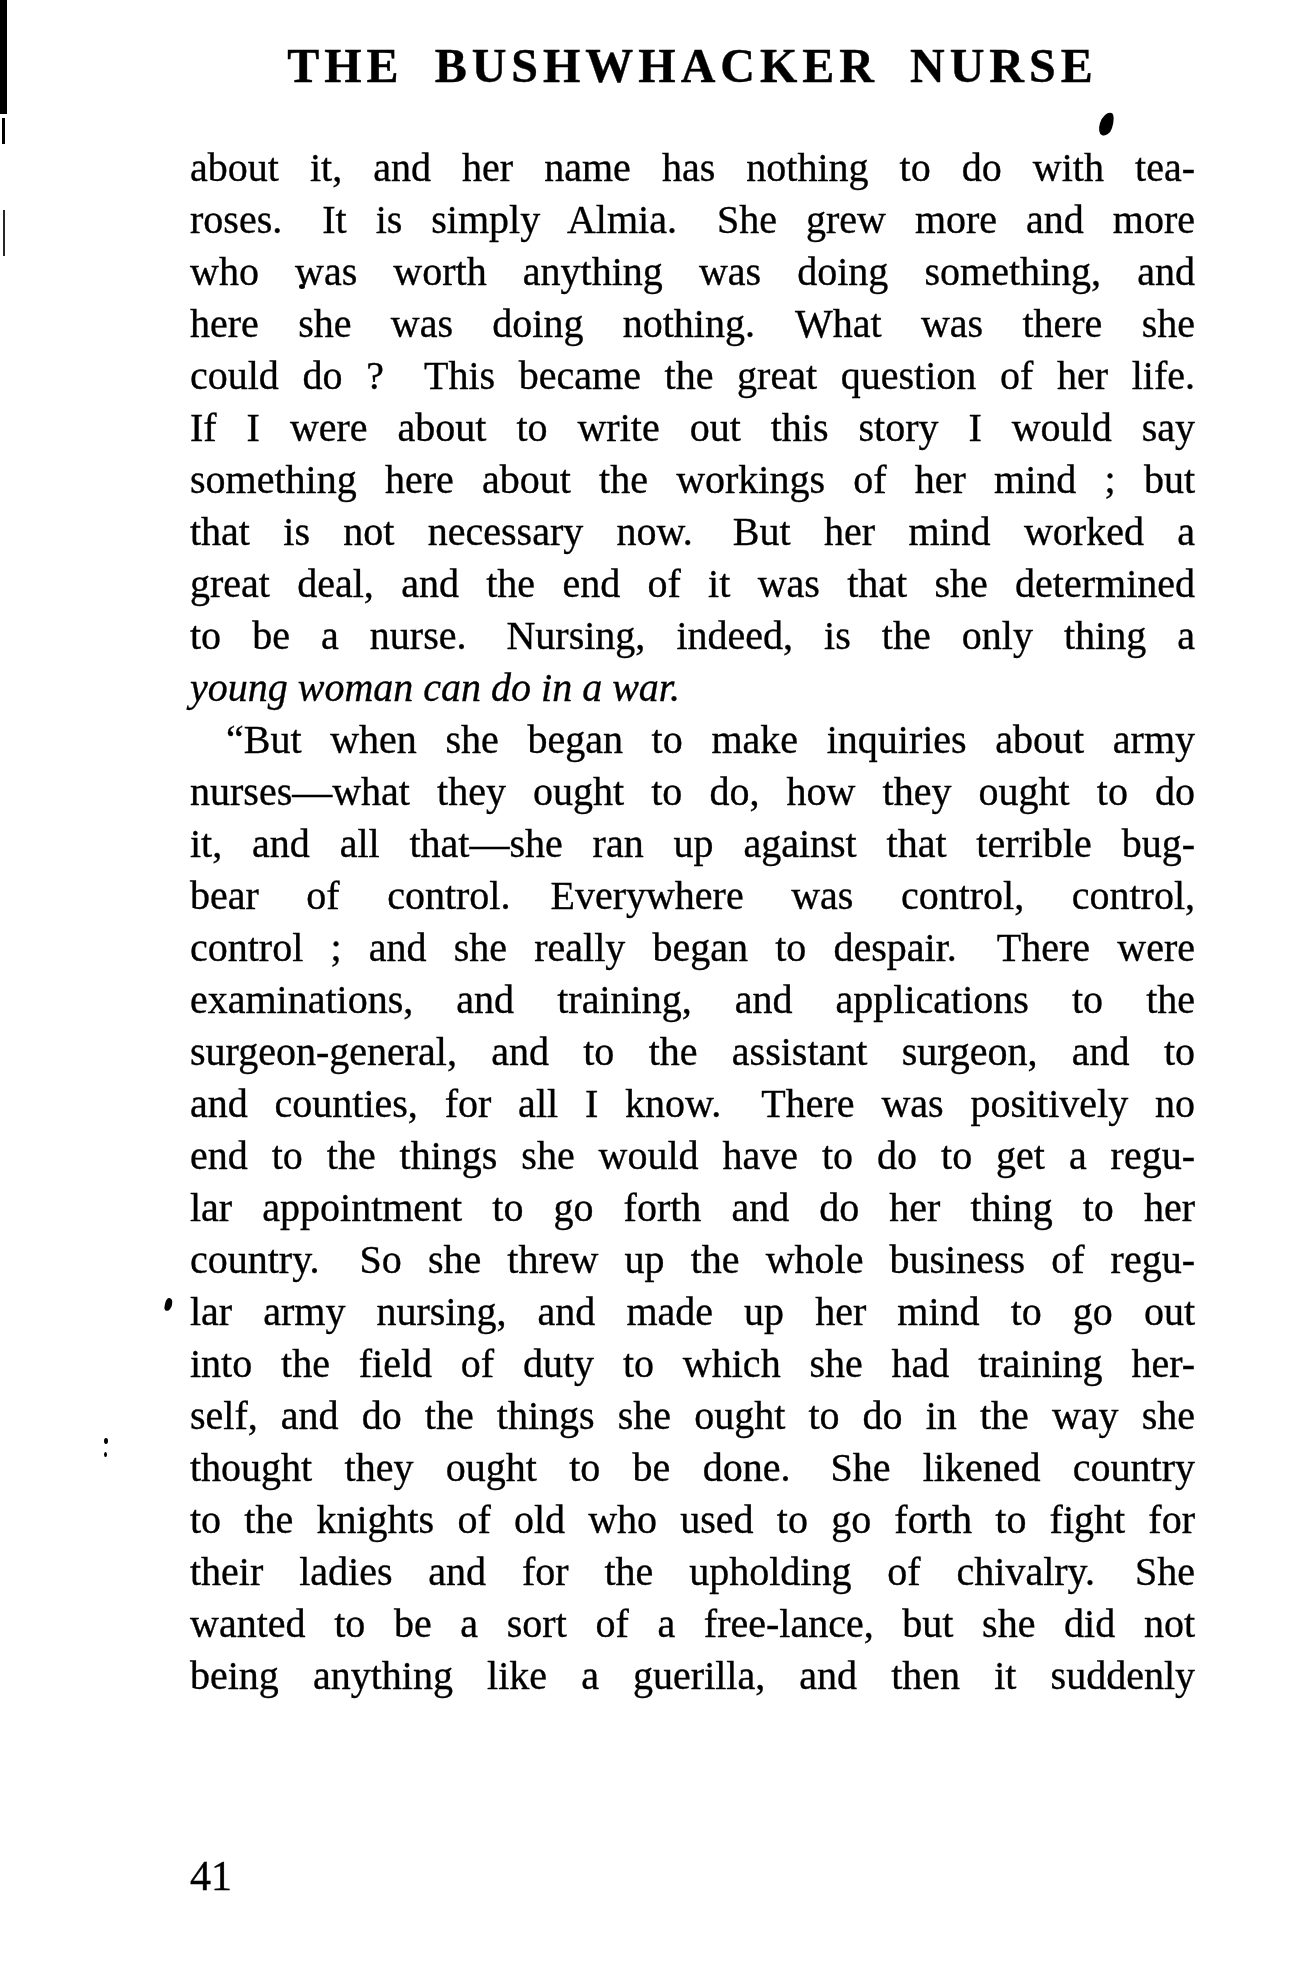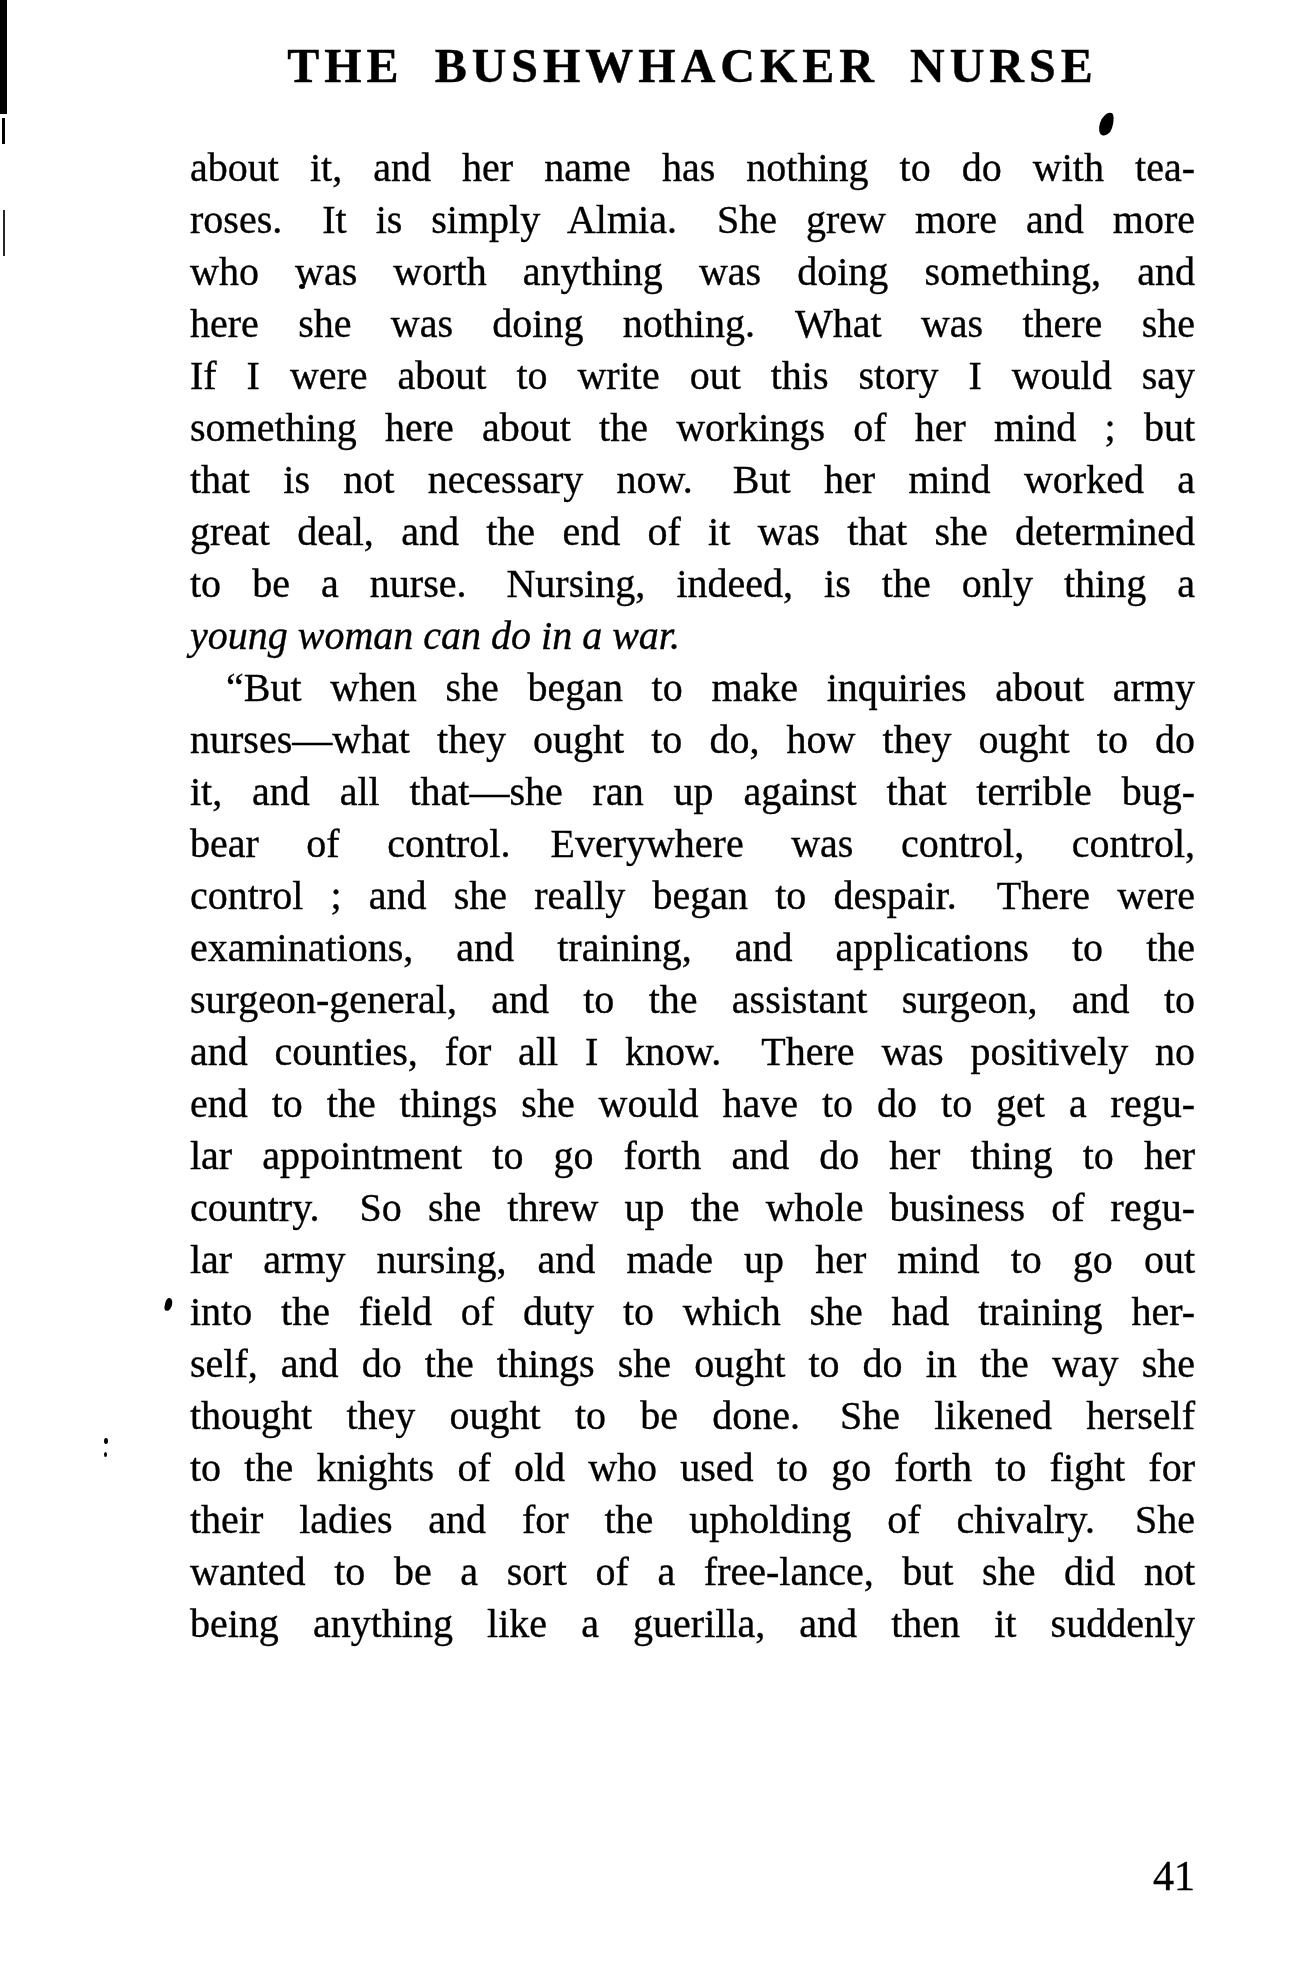--- a/index.html
+++ b/index.html
@@ -19,21 +19,21 @@
   .line{
     height:52px;line-height:52px;font-size:40px;
     text-align:justify;text-align-last:justify;text-justify:inter-word;
     -webkit-text-stroke:0.35px;
     overflow:visible;white-space:nowrap;
   }
   .line.short{text-align-last:left;font-style:italic;}
   .line.indent{text-indent:36px;}
   .pagenum{
     position:absolute;top:1852px;left:190px;width:1005px;
-    text-align:right;font-size:42px;-webkit-text-stroke:0.4px;
+    text-align:left;font-size:42px;-webkit-text-stroke:0.4px;
   }
   .artifact{position:absolute;background:#000;}
   .a-bar{left:0;top:0;width:7px;height:114px;}
   .a-bar2{left:2px;top:118px;width:3px;height:26px;}
   .a-bar3{left:3px;top:210px;width:2px;height:46px;opacity:.85;}
   .a-dot1{left:299px;top:284px;width:6px;height:5px;border-radius:50%;}
   .a-drop{
     left:1100px;top:112px;width:13px;height:24px;
     border-radius:60% 40% 55% 45%/55% 60% 40% 45%;
     transform:rotate(18deg);
@@ -56,41 +56,42 @@
   <div class="artifact a-colon1"></div>
   <div class="artifact a-colon2"></div>
 
   <h1 class="title">THE BUSHWHACKER NURSE</h1>
 
   <div class="body-col">
       <div class="line">about it, and her name has nothing to do with tea-</div>
       <div class="line">roses. It is simply Almia. She grew more and more</div>
       <div class="line">who was worth anything was doing something, and</div>
       <div class="line">here she was doing nothing. What was there she</div>
+      <div class="line">could do ? This became the great question of her life.</div>
       <div class="line">If I were about to write out this story I would say</div>
       <div class="line">something here about the workings of her mind ; but</div>
       <div class="line">that is not necessary now. But her mind worked a</div>
       <div class="line">great deal, and the end of it was that she determined</div>
       <div class="line">to be a nurse. Nursing, indeed, is the only thing a</div>
       <div class="line short">young woman can do in a war.</div>
       <div class="line indent">“But when she began to make inquiries about army</div>
       <div class="line">nurses—what they ought to do, how they ought to do</div>
       <div class="line">it, and all that—she ran up against that terrible bug-</div>
       <div class="line">bear of control. Everywhere was control, control,</div>
       <div class="line">control ; and she really began to despair. There were</div>
       <div class="line">examinations, and training, and applications to the</div>
       <div class="line">surgeon-general, and to the assistant surgeon, and to</div>
       <div class="line">and counties, for all I know. There was positively no</div>
       <div class="line">end to the things she would have to do to get a regu-</div>
       <div class="line">lar appointment to go forth and do her thing to her</div>
       <div class="line">country. So she threw up the whole business of regu-</div>
       <div class="line">lar army nursing, and made up her mind to go out</div>
       <div class="line">into the field of duty to which she had training her-</div>
       <div class="line">self, and do the things she ought to do in the way she</div>
-      <div class="line">thought they ought to be done. She likened herself</div>
+      <div class="line">thought they ought to be done. She likened country</div>
       <div class="line">to the knights of old who used to go forth to fight for</div>
       <div class="line">their ladies and for the upholding of chivalry. She</div>
       <div class="line">wanted to be a sort of a free-lance, but she did not</div>
       <div class="line">being anything like a guerilla, and then it suddenly</div>
     </div>
 
   <div class="pagenum">41</div>
 
 </div>
 

